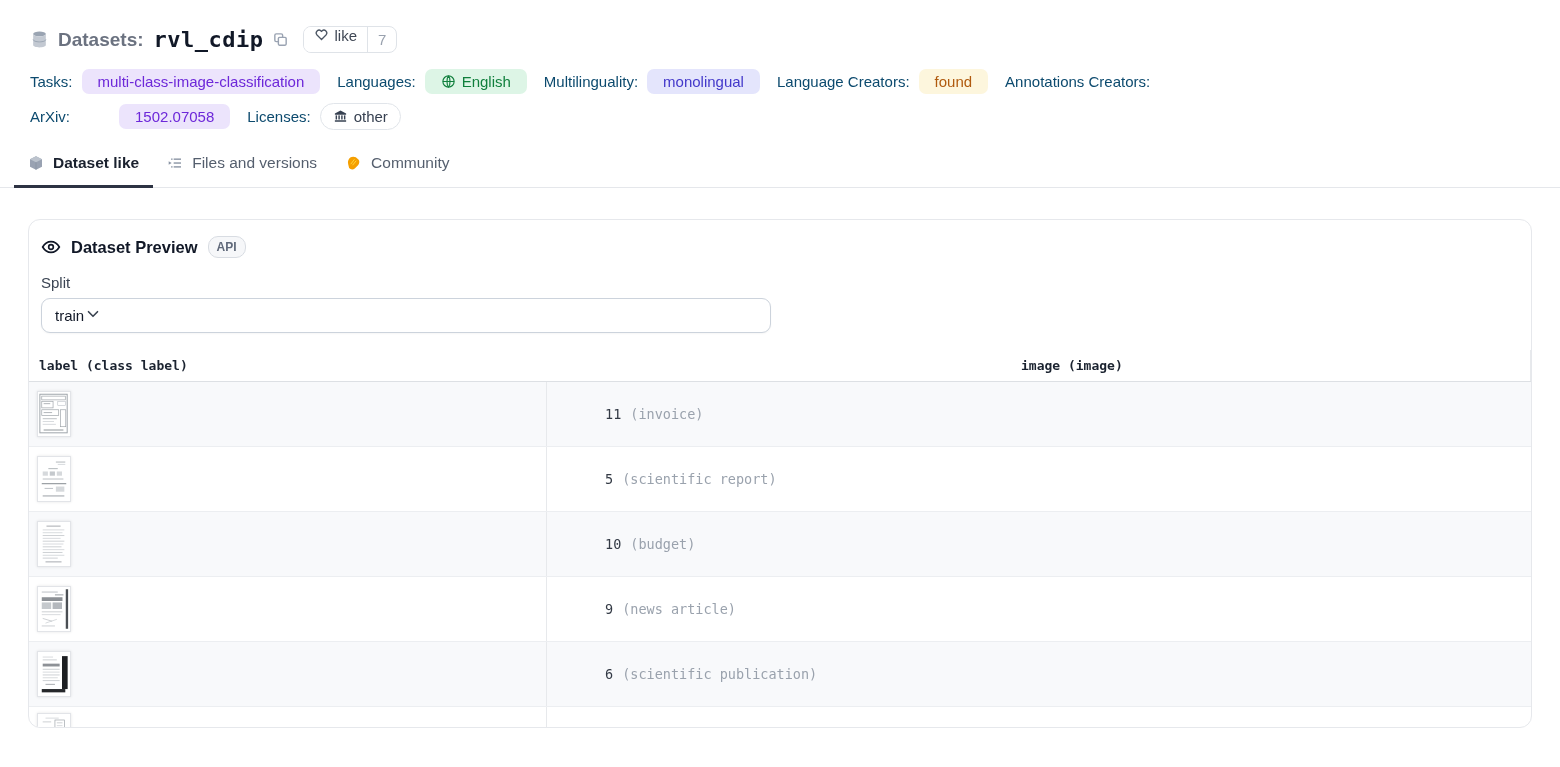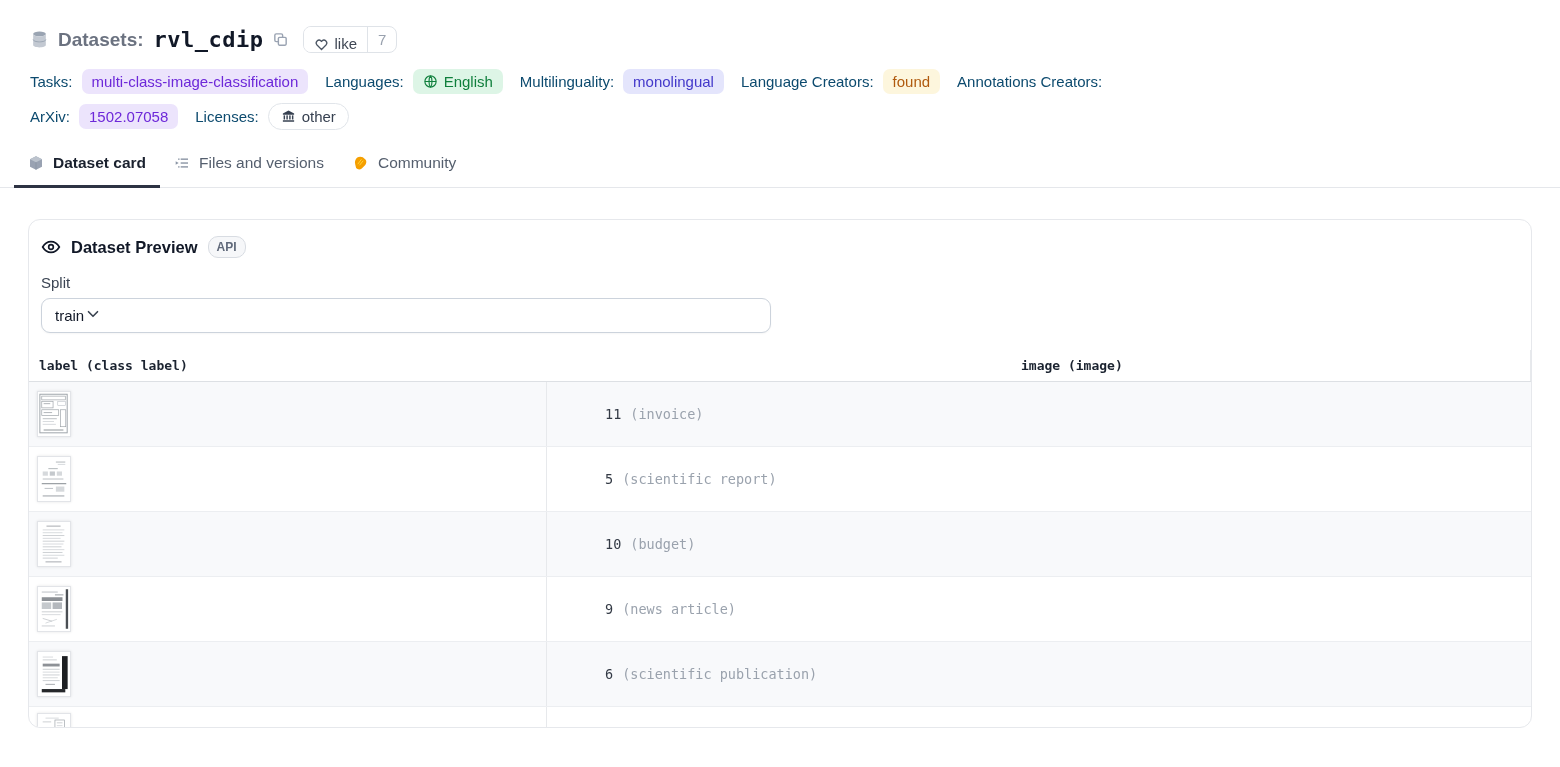--- a/index.html
+++ b/index.html
@@ -12,30 +12,30 @@
   .mono { font-family:"DejaVu Sans Mono","Liberation Mono",monospace; }
 
   
   .top { padding:26px 30px 0 30px; }
   .title-row { display:flex; align-items:center; }
   .db-icon { width:19px; height:19px; margin-right:9px; flex:0 0 auto; }
   .section-label { font-size:19px; font-weight:700; color:#6b7280; margin-right:10px; }
   .dataset-name { font-size:22px; font-weight:700; color:#111827; letter-spacing:.5px; }
   .copy-btn { width:17px; height:17px; margin-left:8px; cursor:pointer; }
   .like-group { display:flex; align-items:stretch; margin-left:14px; border:1px solid #dfe3e8; border-radius:8px; overflow:hidden; font-size:15px; height:27px; }
-  .like-main { display:flex; align-items:flex-end; gap:6px; padding:0 10px; color:#3f4754; cursor:pointer; background:#fff; }
+  .like-main { display:flex; align-items:flex-start; gap:6px; padding:0 10px; color:#3f4754; cursor:pointer; background:#fff; }
   .like-count { display:flex; align-items:center; padding:0 10px; color:#99a1ae; border-left:1px solid #dfe3e8; cursor:pointer; }
 
   
   .tag-rows { margin-top:15px; }
   .tag-row { display:flex; align-items:center; column-gap:17px; min-height:27px; }
   .tag-row + .tag-row { margin-top:8px; }
   .tag-group { display:flex; align-items:center; gap:9px; }
   .tag-label { font-size:15px; color:#0c4a6e; white-space:nowrap; }
-  .tag-pill { display:inline-flex; align-items:center; gap:6px; padding:2px 10px; border-radius:7px;
+  .tag-pill { display:inline-flex; align-items:center; gap:6px; padding:2px 16px; border-radius:7px;
               font-size:15px; line-height:21px; white-space:nowrap; cursor:pointer; text-decoration:none; }
   .tag-pill.rounded-full { border-radius:999px; padding:2px 12px; }
   .tag-pill svg { display:block; }
 
   
   .tabbar { margin-top:24px; border-bottom:1px solid #e5e7eb; padding-left:14px; display:flex; }
   .tab { display:flex; align-items:center; gap:9px; padding:0 14px 13px 14px; font-size:15.5px; color:#555f6e; cursor:pointer; border-bottom:3px solid transparent; margin-bottom:-1px; }
   .tab.active { color:#1a212e; font-weight:700; border-bottom-color:#2d3343; }
   .tab svg { display:block; }
 
@@ -135,21 +135,21 @@
     </a>
   </div>
         <div class="tag-group">
     <span class="tag-label">Annotations Creators:</span>
 
   </div>
       </div>
     <div class="tag-row" id="tag-row-2">
         <div class="tag-group">
     <span class="tag-label">ArXiv:</span>
-    <a class="tag-pill" style="background: rgb(236, 228, 252); color: rgb(109, 40, 217);">
+    <a class="tag-pill" style="background: rgb(236, 228, 252); color: rgb(109, 40, 217); margin-left: 40px;">
 
       <span class="tag-text">1502.07058</span>
     </a>
   </div>
         <div class="tag-group">
     <span class="tag-label">Licenses:</span>
     <a class="tag-pill rounded-full" style="background: rgb(255, 255, 255); color: rgb(55, 65, 81); border: 1px solid rgb(225, 229, 234);">
       <span class="tag-icon">
               <svg viewBox="0 0 24 24" width="15" height="15" fill="#374151">
                 <path d="M12 2.5l9 4.8V9H3V7.3z"></path>
@@ -169,21 +169,21 @@
 
 <div class="tabbar" id="tabbar">
     <div class="tab active">
     <span class="tab-icon">
         <svg viewBox="0 0 24 24" width="16" height="16">
           <path d="M12 2l9 4.5v11L12 22l-9-4.5v-11z" fill="#99a2b2"></path>
           <path d="M12 2l9 4.5-9 4.5-9-4.5z" fill="#bcc3cd"></path>
           <path d="M12 11v11" stroke="#8791a2" stroke-width="1"></path>
         </svg>
       </span>
-    <span class="tab-text">Dataset card</span>
+    <span class="tab-text">Dataset like</span>
   </div>
     <div class="tab">
     <span class="tab-icon">
         <svg viewBox="0 0 24 24" width="16" height="16" fill="#8b95a5">
           <path d="M2.5 9.5l4.5 2.5-4.5 2.5z"></path>
           <rect x="10" y="5.2" width="11" height="2.1"></rect>
           <rect x="10" y="11" width="11" height="2.1"></rect>
           <rect x="10" y="16.8" width="11" height="2.1"></rect>
           <rect x="6.2" y="5.2" width="2.1" height="2.1"></rect>
           <rect x="6.2" y="16.8" width="2.1" height="2.1"></rect>

